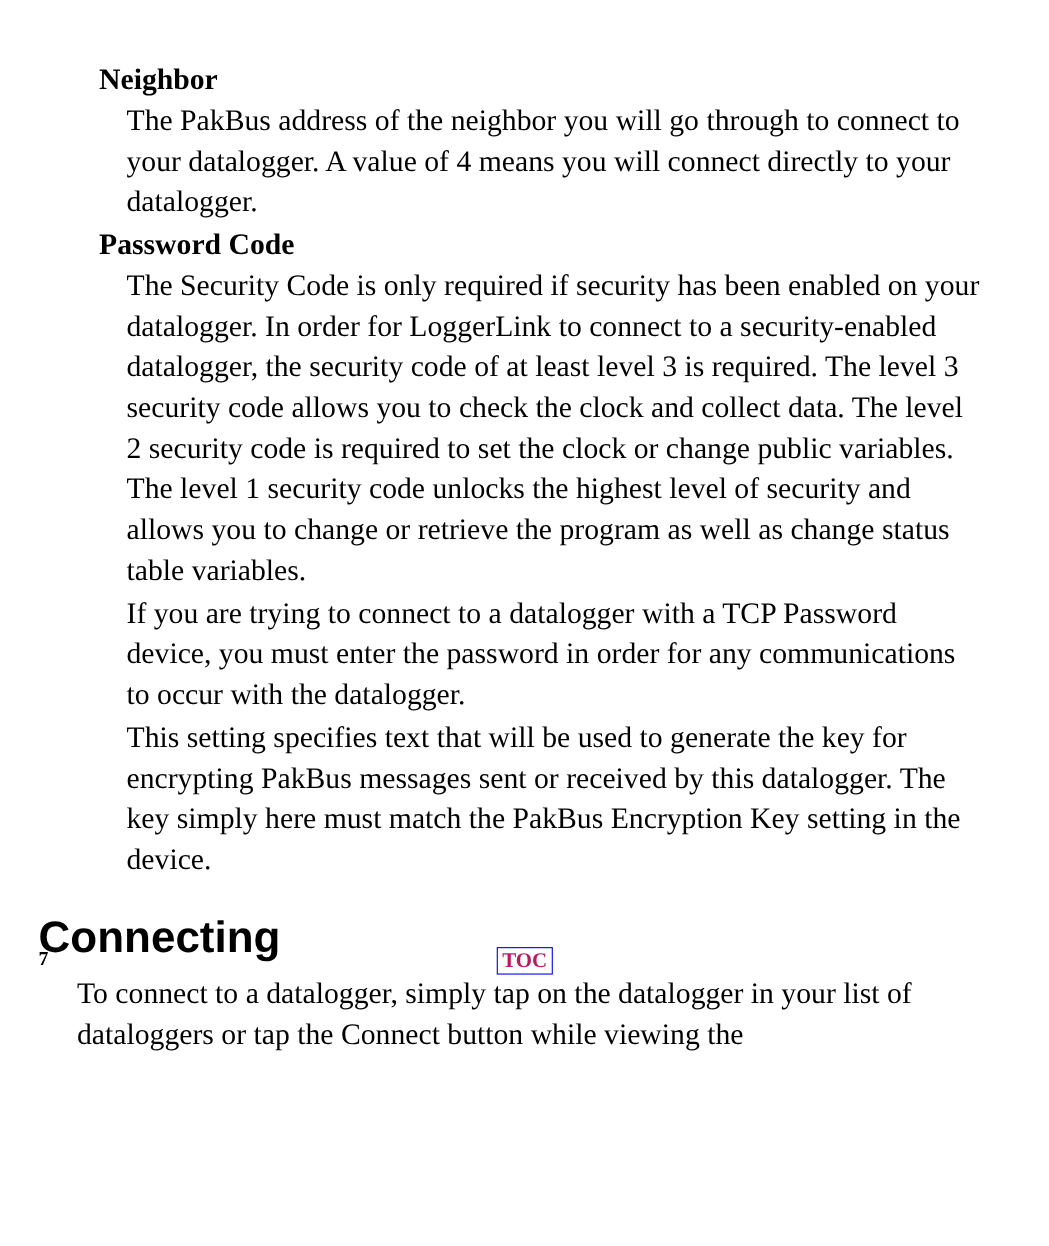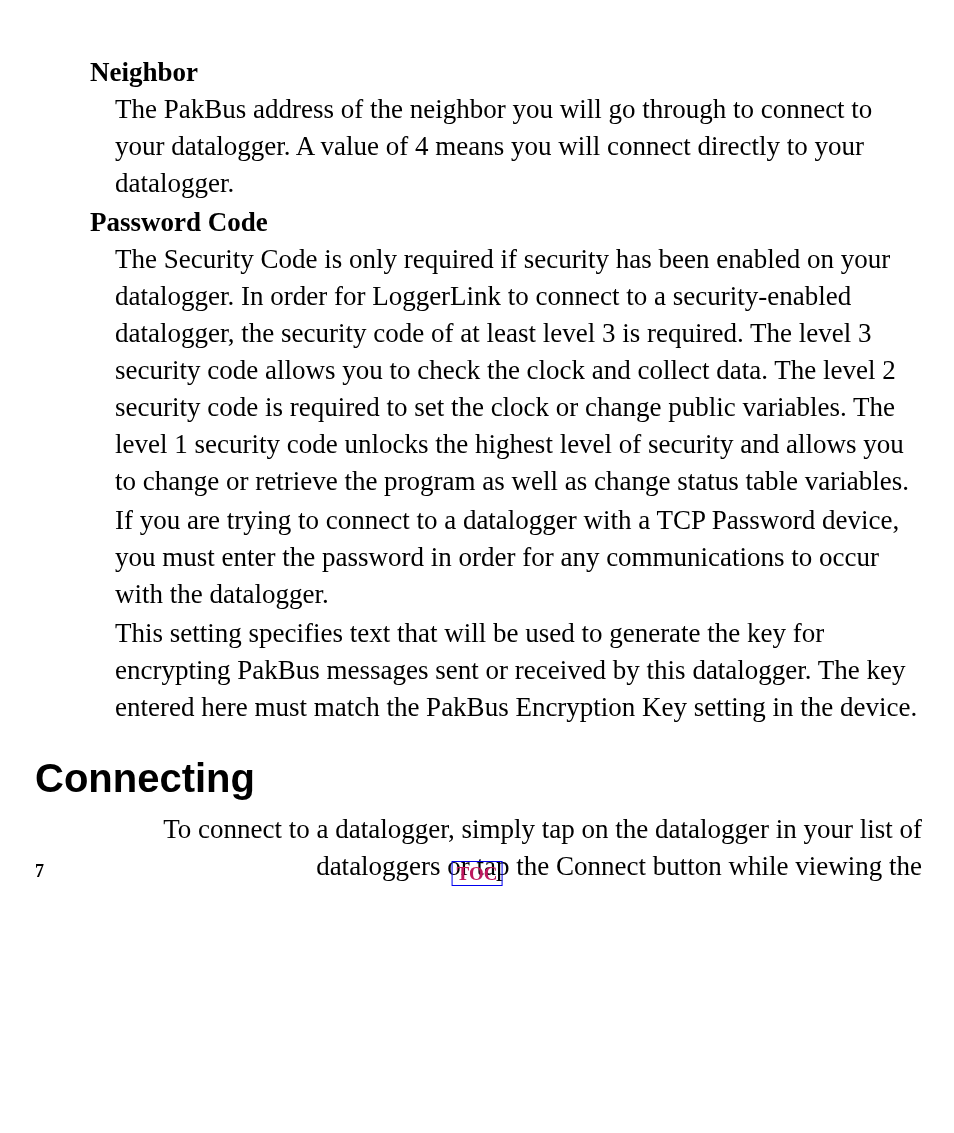--- a/index.html
+++ b/index.html
@@ -10,21 +10,21 @@
     background: #ffffff;
     font-family: "Times New Roman", Times, serif;
     color: #000000;
     overflow: hidden;
   }
   .page {
     position: relative;
     width: 954px;
     height: 924px;
     box-sizing: border-box;
-    padding: 54px 32px 0 35px;
+    padding: 54px 60px 0 35px;
   }
   .content {
     margin-left: 55px;
   }
   .term-block {
     margin-bottom: 2px;
   }
   .term-heading {
     font-weight: bold;
     font-size: 27px;
@@ -40,21 +40,20 @@
     font-weight: bold;
     font-size: 40px;
     margin-top: 30px;
     margin-bottom: 10px;
     margin-left: 0;
   }
   .section-body {
     font-size: 27px;
     line-height: 37px;
     margin-left: 35px;
-    text-align: right;
   }
   .footer {
     position: absolute;
     bottom: 42px;
     left: 0;
     width: 100%;
   }
   .page-number {
     position: absolute;
     left: 35px;
@@ -92,21 +91,21 @@
     <div class="term-block">
       <div class="term-heading">Password Code</div>
       <div class="term-body">The Security Code is only required if security has been enabled on your datalogger. In order for LoggerLink to connect to a security-enabled datalogger, the security code of at least level 3 is required. The level 3 security code allows you to check the clock and collect data. The level 2 security code is required to set the clock or change public variables. The level 1 security code unlocks the highest level of security and allows you to change or retrieve the program as well as change status table variables.</div>
     </div>
 
     <div class="term-block">
       <div class="term-body">If you are trying to connect to a datalogger with a TCP Password device, you must enter the password in order for any communications to occur with the datalogger.</div>
     </div>
 
     <div class="term-block">
-      <div class="term-body">This setting specifies text that will be used to generate the key for encrypting PakBus messages sent or received by this datalogger.  The key entered here must match the PakBus Encryption Key setting in the device.</div>
+      <div class="term-body">This setting specifies text that will be used to generate the key for encrypting PakBus messages sent or received by this datalogger.  The key simply here must match the PakBus Encryption Key setting in the device.</div>
     </div>
 
     <div class="section-heading" style="margin-left:-55px;">Connecting</div>
     <div class="section-body" style="margin-left:-20px;">To connect to a datalogger, simply tap on the datalogger in your list of dataloggers or tap the Connect button while viewing the</div>
 
   </div>
 
   <div class="footer">
     <span class="page-number">7</span>
     <a class="toc-link">TOC</a>

